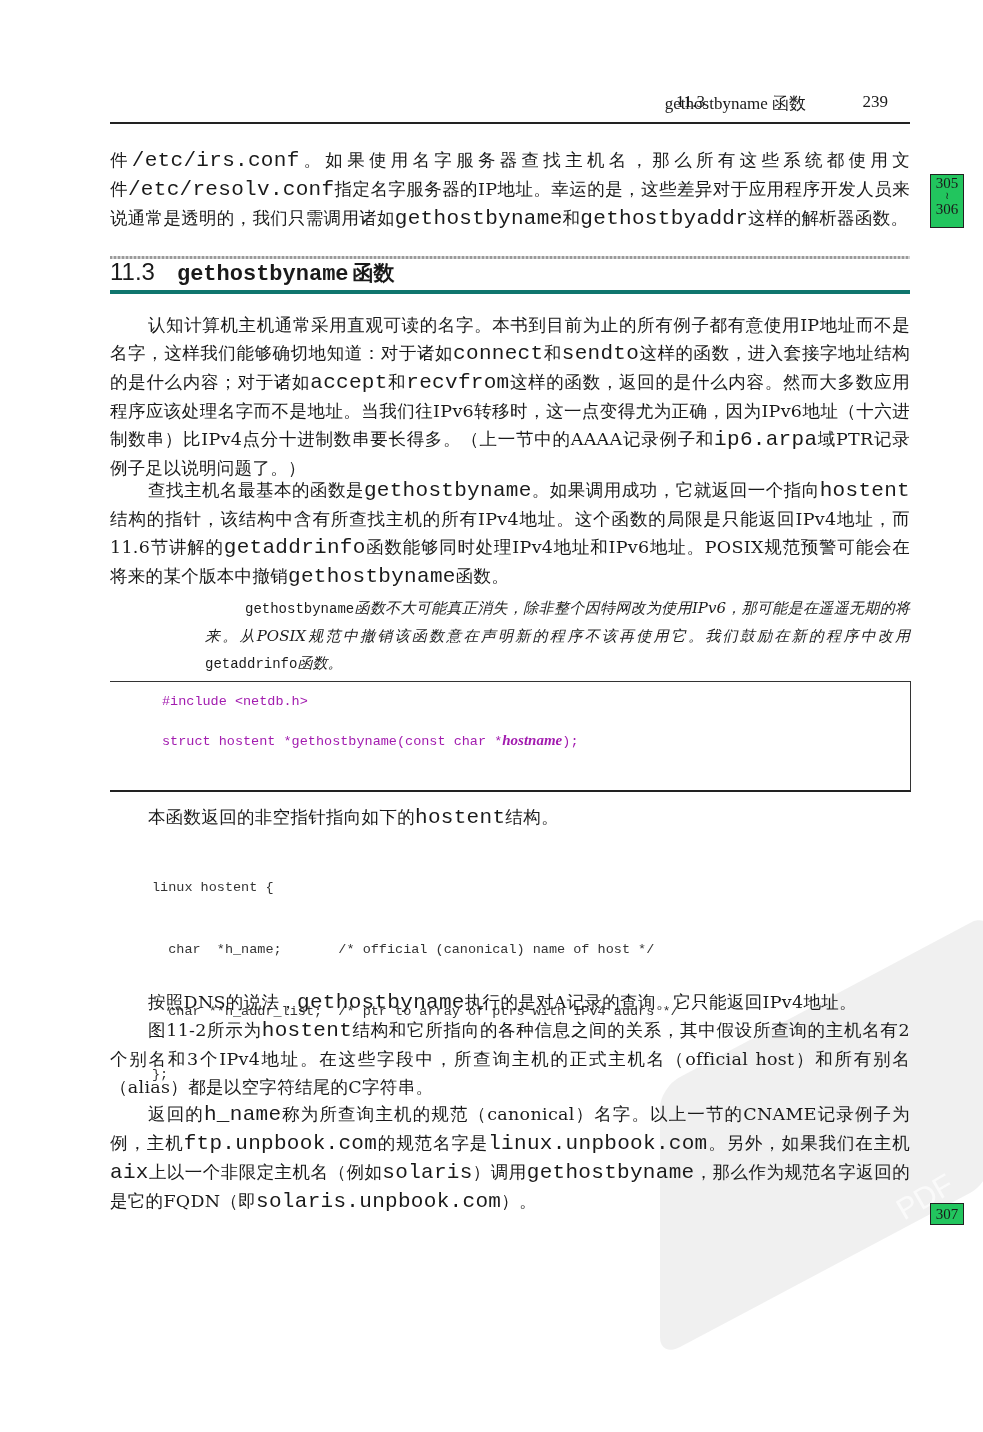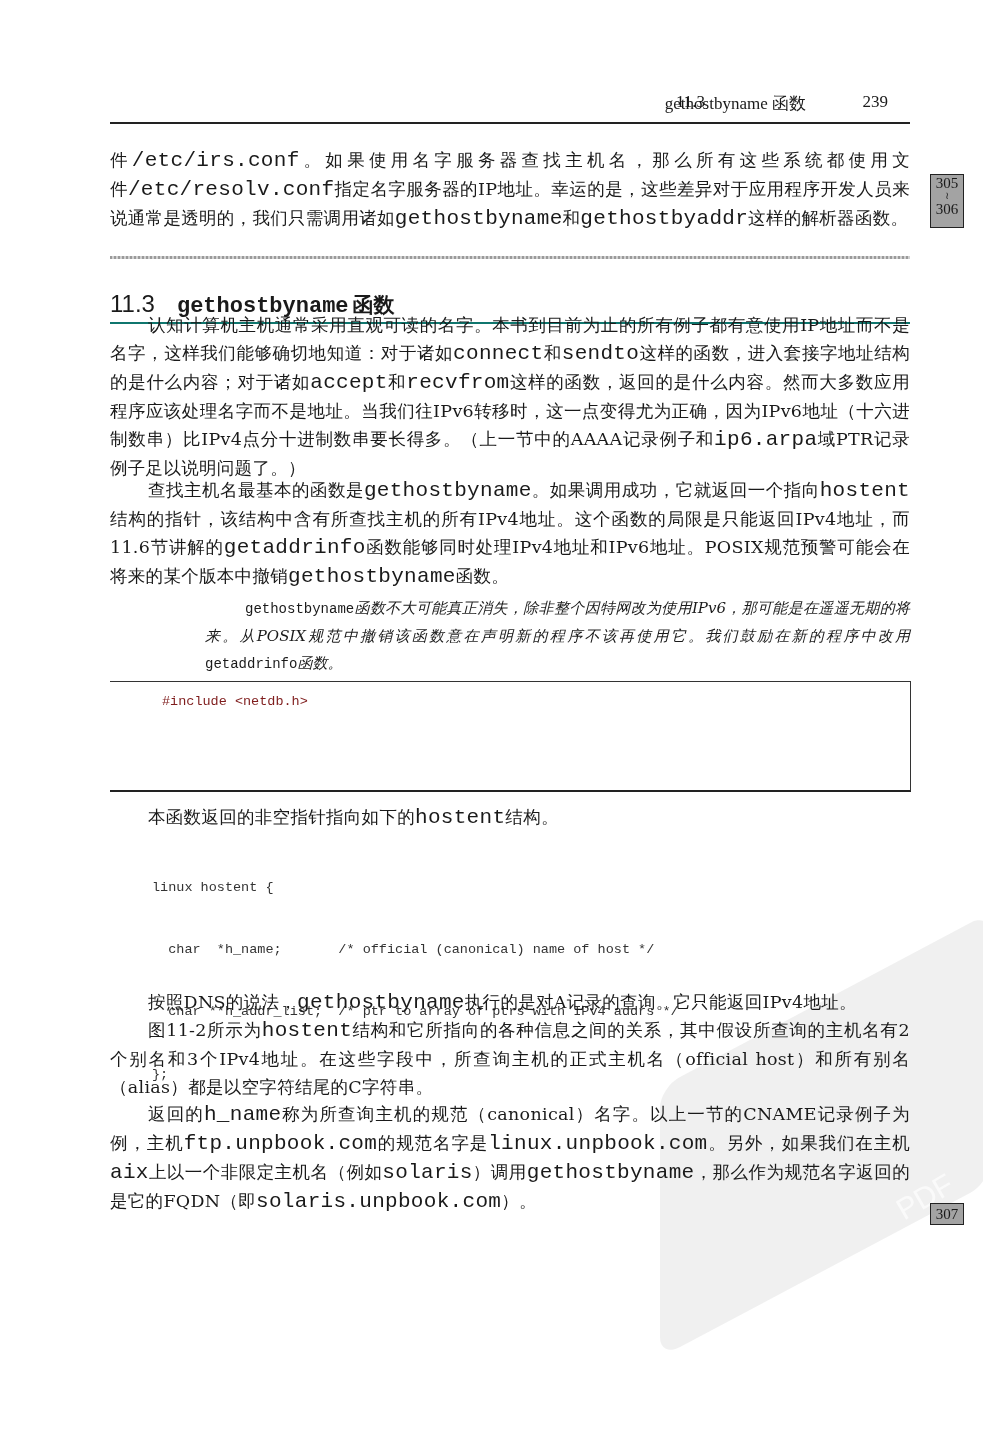--- a/index.html
+++ b/index.html
@@ -30,46 +30,46 @@
 
   .para {
     position: absolute; left: 110px; width: 800px; font-size: 17.5px; line-height: 28px;
     text-align: justify; letter-spacing: 0.3px;
   }
   .para .mono { font-size: 21px; }
   .indent { text-indent: 38px; }
 
   .margin-box {
     position: absolute; border: 1.5px solid #222; font-family: "Liberation Serif", serif;
-    font-size: 15px; text-align: center; line-height: 16px; background: #a3a3a3;
+    font-size: 15px; text-align: center; line-height: 16px; background: #22c55e;
   }
 
   .section-rule-top {
     position: absolute; left: 110px; top: 256px; width: 800px; height: 3px;
     background: repeating-linear-gradient(90deg, #9a9a9a 0 2px, #d0d0d0 2px 4px);
   }
   .section-heading {
     position: absolute; left: 110px; top: 258px; width: 800px; height: 32px;
-    border-bottom: 2px solid #0f766e; font-size: 23px; font-weight: bold; margin-top: 32px;
+    border-bottom: 4px solid #0f766e; font-size: 23px; font-weight: bold;
   }
   .sh-num { font-family: "Liberation Sans", sans-serif; font-weight: normal; font-size: 24px; }
   .sh-name { font-family: "Liberation Mono", monospace; font-weight: bold; font-size: 22px; margin-left: 22px; }
   .sh-cn { font-family: "DejaVu Sans", sans-serif; font-weight: bold; font-size: 21px; margin-left: 4px; }
 
   .note {
     position: absolute; left: 205px; width: 705px; font-size: 15px; line-height: 27px;
     text-align: justify; font-style: italic;
   }
   .note .mono { font-style: normal; font-size: 14px; }
 
   .proto-box {
     position: absolute; left: 110px; top: 681px; width: 800px; height: 108px;
     border-top: 1.5px solid #333; border-right: 1.5px solid #333; border-bottom: 2.5px solid #222;
   }
-  .proto-line { position: absolute; font-family: "Liberation Mono", monospace; font-size: 13.5px; color: #7f1d1d; text-align: right; }
+  .proto-line { position: absolute; font-family: "Liberation Mono", monospace; font-size: 13.5px; color: #a21caf; text-align: right; }
   .proto-return { position: absolute; right: 46px; top: 77px; font-size: 13px; }
   .proto-return .mono { font-size: 13px; }
 
   .code-block {
     position: absolute; left: 152px; top: 836px; font-family: "Liberation Mono", monospace;
     font-size: 13.5px; line-height: 20.8px; color: #333; white-space: pre;
   }
 </style>
 </head>
 <body>
@@ -99,20 +99,23 @@
   </div>
 
   <div class="para indent" style="top:311px;"><span>认知计算机主机通常采用直观可读的名字。本书到目前为止的所有例子都有意使用IP地址而不是名字，这样我们能够确切地知道：对于诸如</span><span class="mono">connect</span><span>和</span><span class="mono">sendto</span><span>这样的函数，进入套接字地址结构的是什么内容；对于诸如</span><span class="mono">accept</span><span>和</span><span class="mono">recvfrom</span><span>这样的函数，返回的是什么内容。然而大多数应用程序应该处理名字而不是地址。当我们往IPv6转移时，这一点变得尤为正确，因为IPv6地址（十六进制数串）比IPv4点分十进制数串要长得多。（上一节中的AAAA记录例子和</span><span class="mono">ip6.arpa</span><span>域PTR记录例子足以说明问题了。）</span></div>
 
   <div class="para indent" style="top:476px;"><span>查找主机名最基本的函数是</span><span class="mono">gethostbyname</span><span>。如果调用成功，它就返回一个指向</span><span class="mono">hostent</span><span>结构的指针，该结构中含有所查找主机的所有IPv4地址。这个函数的局限是只能返回IPv4地址，而11.6节讲解的</span><span class="mono">getaddrinfo</span><span>函数能够同时处理IPv4地址和IPv6地址。POSIX规范预警可能会在将来的某个版本中撤销</span><span class="mono">gethostbyname</span><span>函数。</span></div>
 
   <div class="note indent" style="top:595px; text-indent:40px;"><span class="mono">gethostbyname</span><span>函数不大可能真正消失，除非整个因特网改为使用IPv6，那可能是在遥遥无期的将来。从POSIX规范中撤销该函数意在声明新的程序不该再使用它。我们鼓励在新的程序中改用</span><span class="mono">getaddrinfo</span><span>函数。</span></div>
 
   <div class="proto-box">
     <div class="proto-line" style="left:52px; top:12px;">#include &lt;netdb.h&gt;</div>
+    <div class="proto-line" style="left:52px; top:50px;">
+      <span>struct hostent *gethostbyname(const char *</span><span style="font-family:'Liberation Serif',serif; font-style:italic; font-weight:bold; font-size:15px;">hostname</span><span>);</span>
+    </div>
   </div>
 
   <div class="para indent" style="top:803px;"><span>本函数返回的非空指针指向如下的</span><span class="mono">hostent</span><span>结构。</span></div>
 
   <div class="code-block">
     <div>linux hostent {</div>
     <div>  char  *h_name;       /* official (canonical) name of host */</div>
     <div>  char **h_addr_list;  /* ptr to array of ptrs with IPv4 addrs */</div>
     <div>};</div>
   </div>

